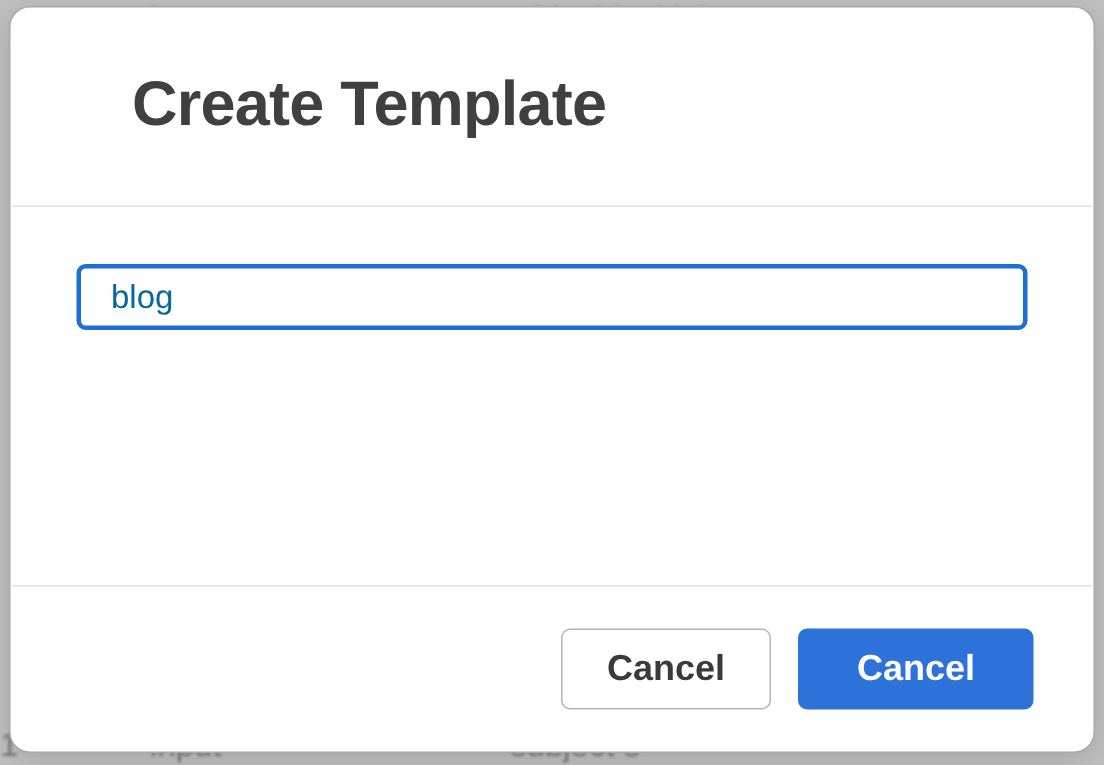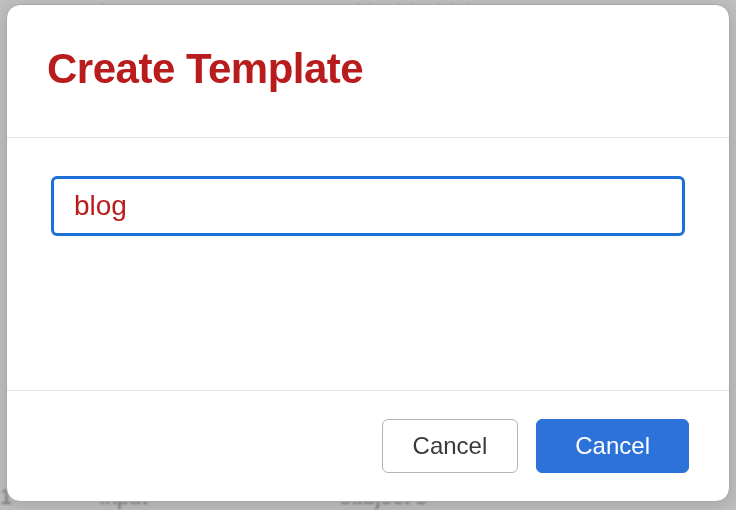--- a/index.html
+++ b/index.html
@@ -40,60 +40,62 @@
       display: flex;
       flex-direction: column;
     }
     .dialog-header {
       padding: 40px 40px 44px 40px;
       border-bottom: 1px solid #e3e3e3;
     }
     .dialog-title {
       font-size: 42px;
       font-weight: 600;
-      color: #b91c1c;
+      color: #404040;
       letter-spacing: -0.5px;
+      margin-left: 41px;
     }
     .dialog-body {
       padding: 38px 44px 42px 44px;
       border-bottom: 1px solid #e3e3e3;
       flex: 1;
     }
     .field-label {
       font-size: 24px;
       color: #1a1a1a;
       margin-bottom: 24px;
       font-weight: 400;
     }
     .text-input {
       width: 100%;
-      height: 60px;
+      height: 44px;
       border: 3px solid #1a6fd8;
       border-radius: 6px;
       padding: 0 20px;
-      font-size: 28px;
-      color: #b91c1c;
+      font-size: 22px;
+      color: #0369a1;
       outline: none;
       background: #fff;
     }
     .dialog-footer {
       padding: 28px 40px 28px 40px;
       display: flex;
       justify-content: flex-end;
       gap: 18px;
     }
     .btn {
       height: 54px;
       padding: 0 30px;
       border-radius: 6px;
       font-size: 24px;
       cursor: pointer;
       display: inline-flex;
       align-items: center;
       justify-content: center;
+      font-weight: bold;
     }
     .btn-secondary {
       background: #ffffff;
       border: 1px solid #b5b5b5;
       color: #3a3a3a;
     }
     .btn-primary {
       background: #2d72d8;
       border: 1px solid #2d72d8;
       color: #ffffff;

